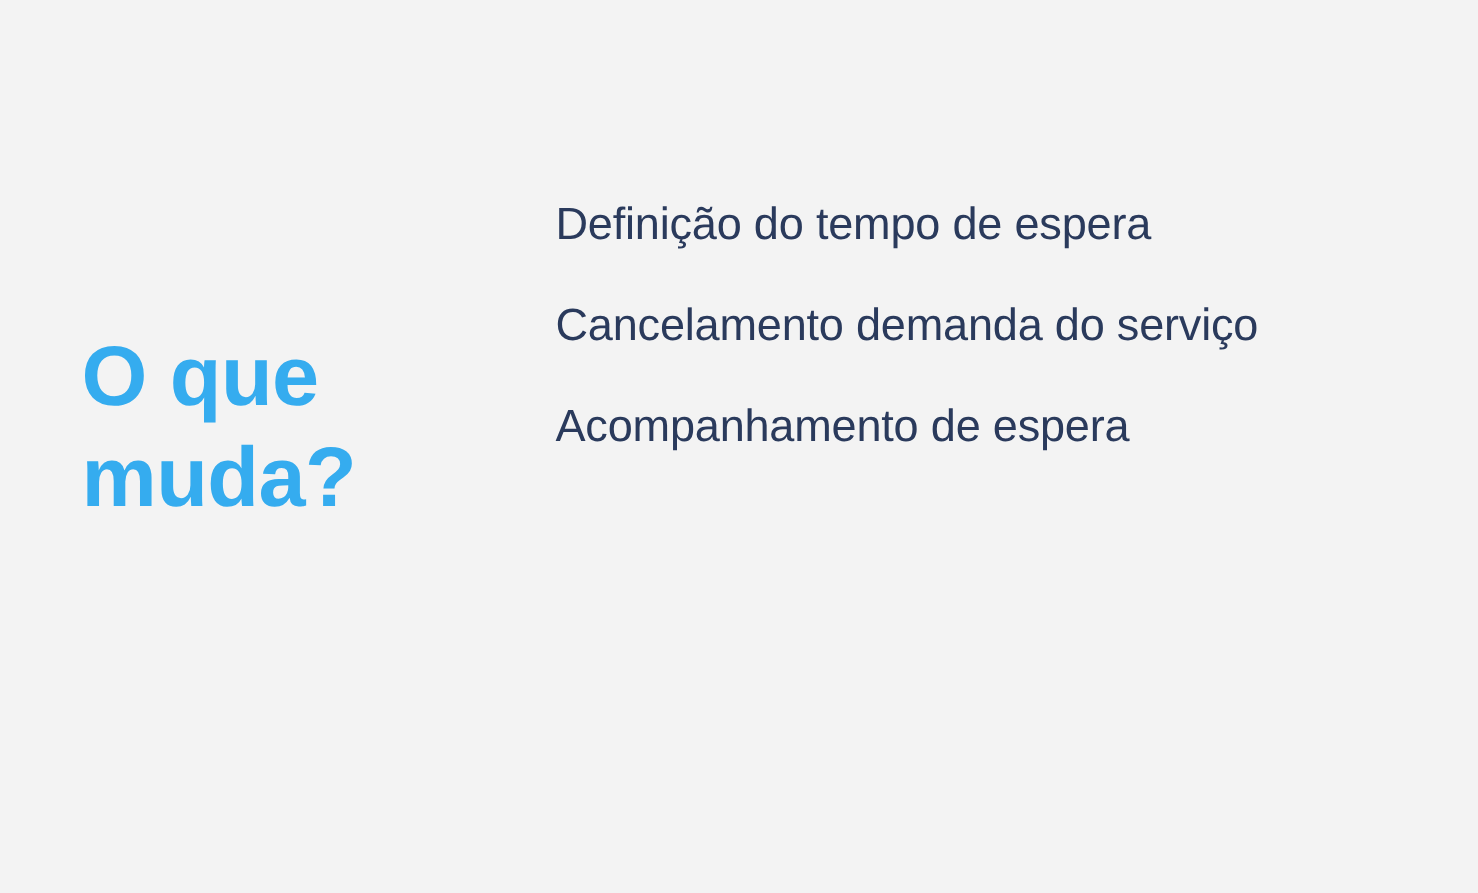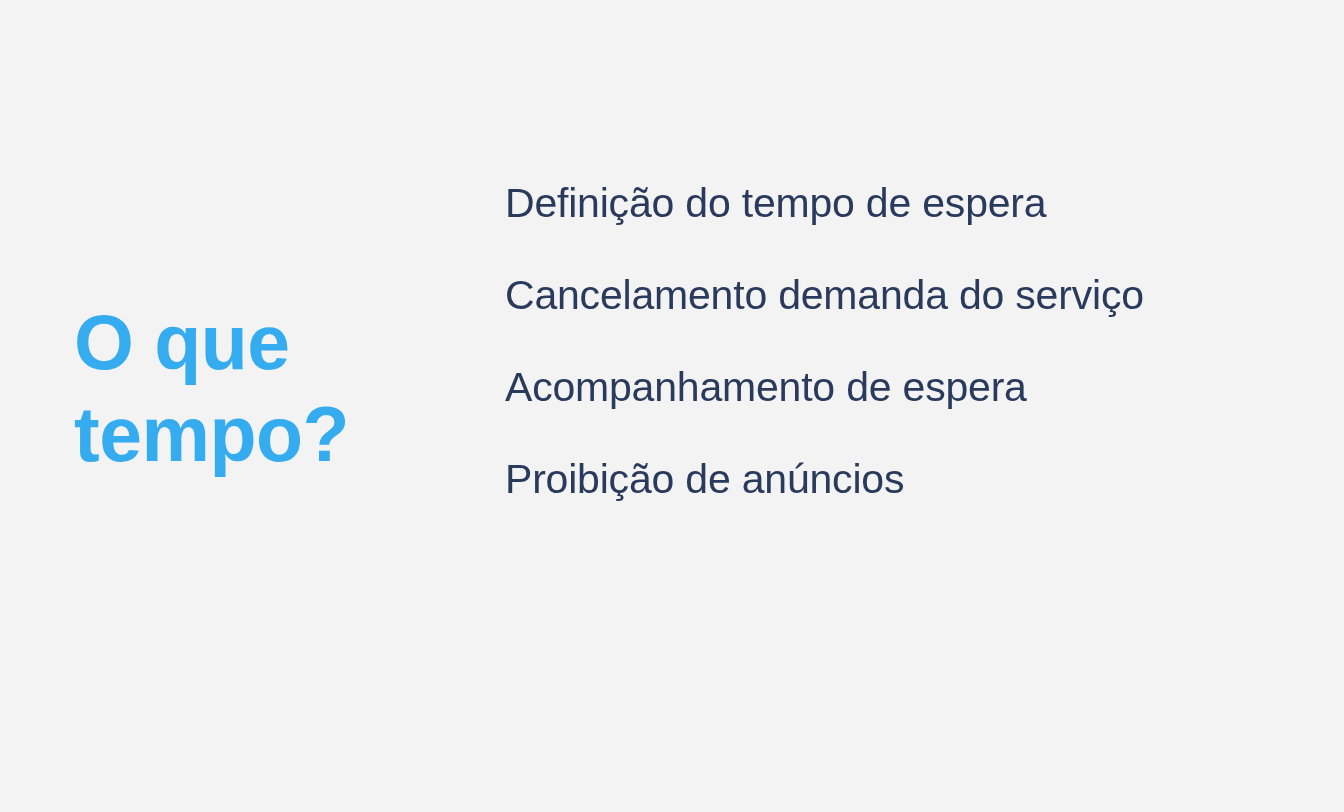--- a/index.html
+++ b/index.html
@@ -68,23 +68,22 @@
     margin-top: 34px;
   }
 </style>
 </head>
 <body>
 
 <div class="slide">
 
   <div class="heading-block">
     <h1 class="heading">O que
-tempo?</h1>
+muda?</h1>
   </div>
 
   <div class="list-block">
     <p class="list-item">Definição do tempo de espera</p>
     <p class="list-item">Cancelamento demanda do serviço</p>
     <p class="list-item">Acompanhamento de espera</p>
-    <p class="list-item">Proibição de anúncios</p>
   </div>
 
 </div>
 
 </body></html>

